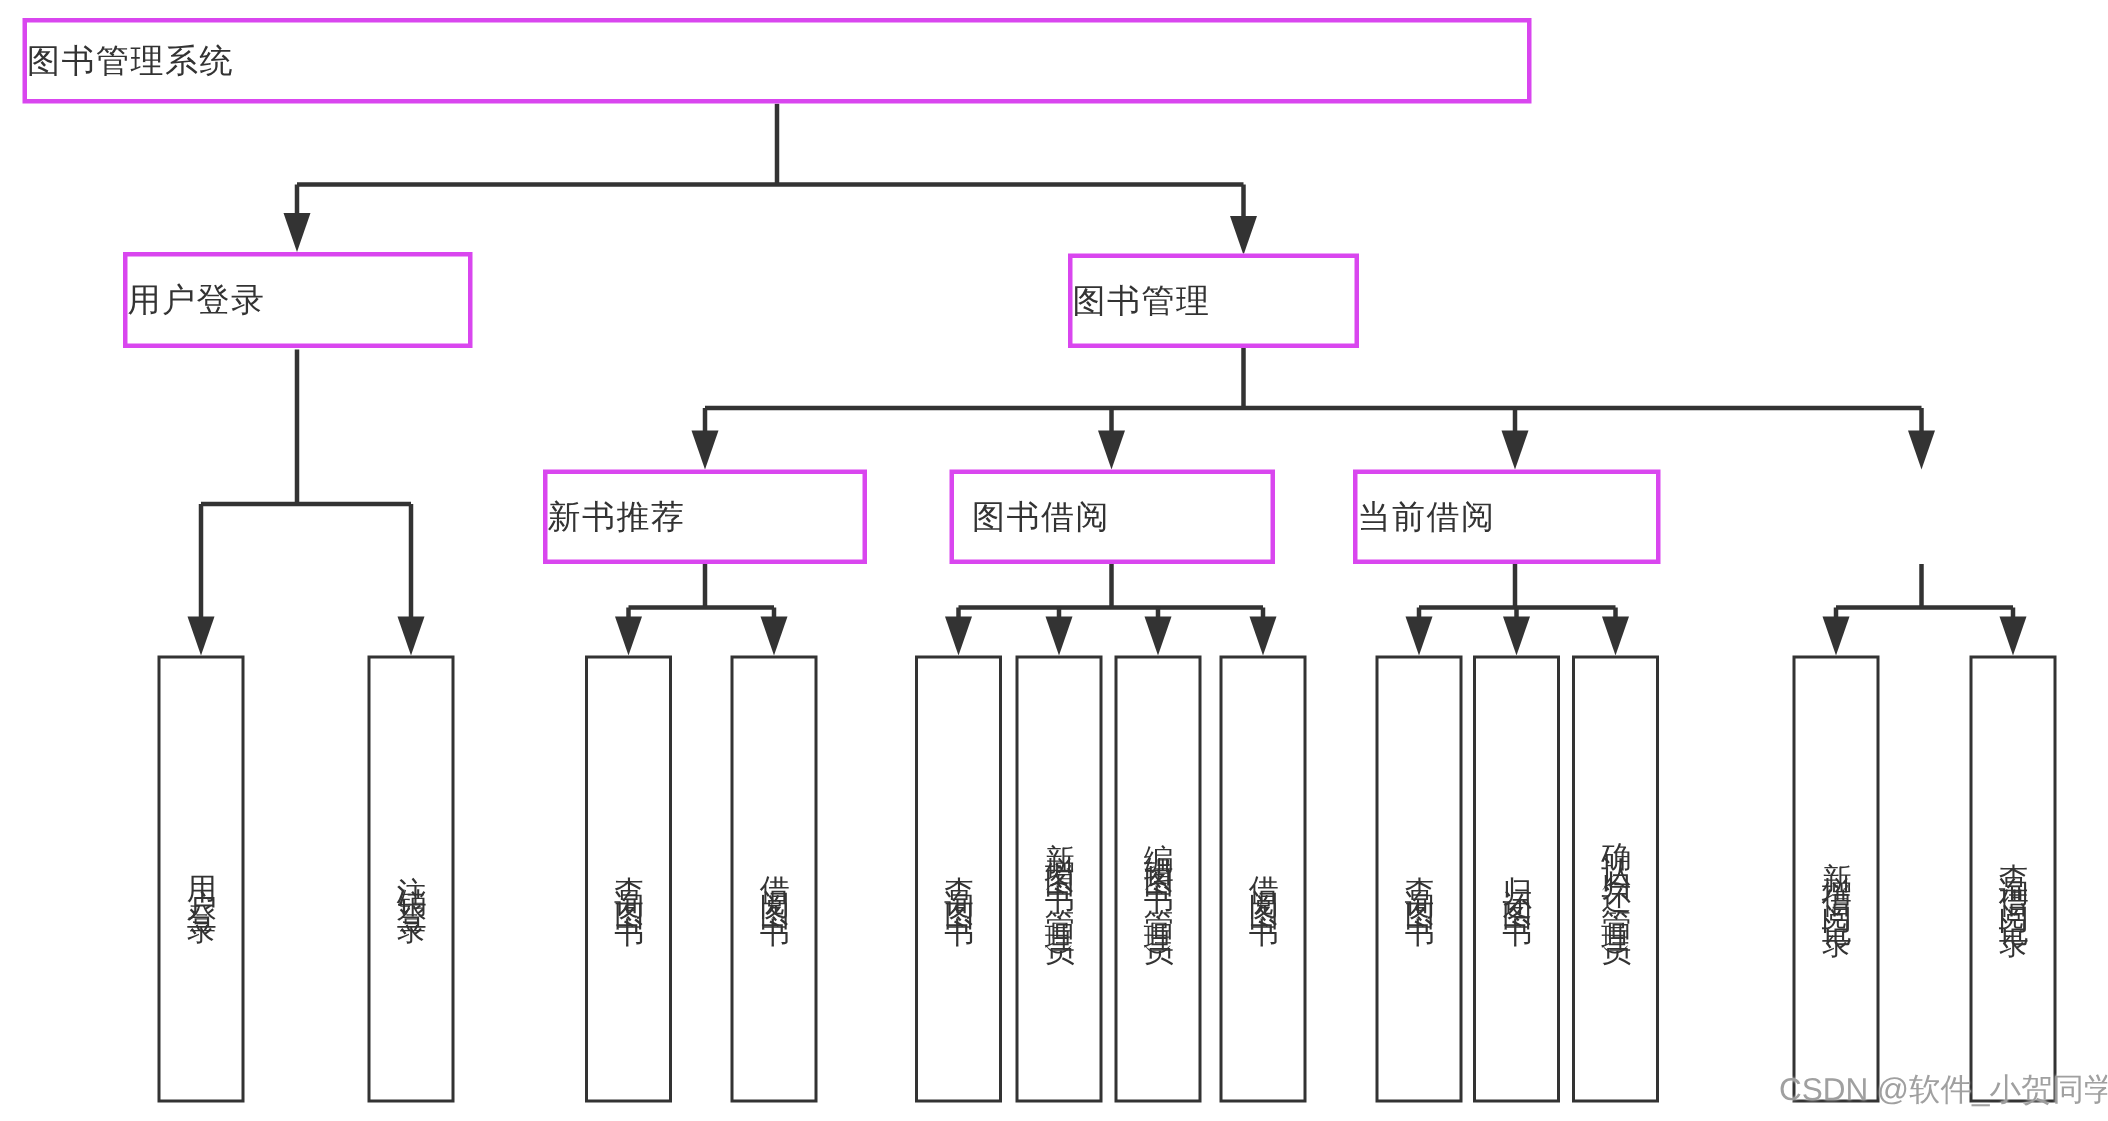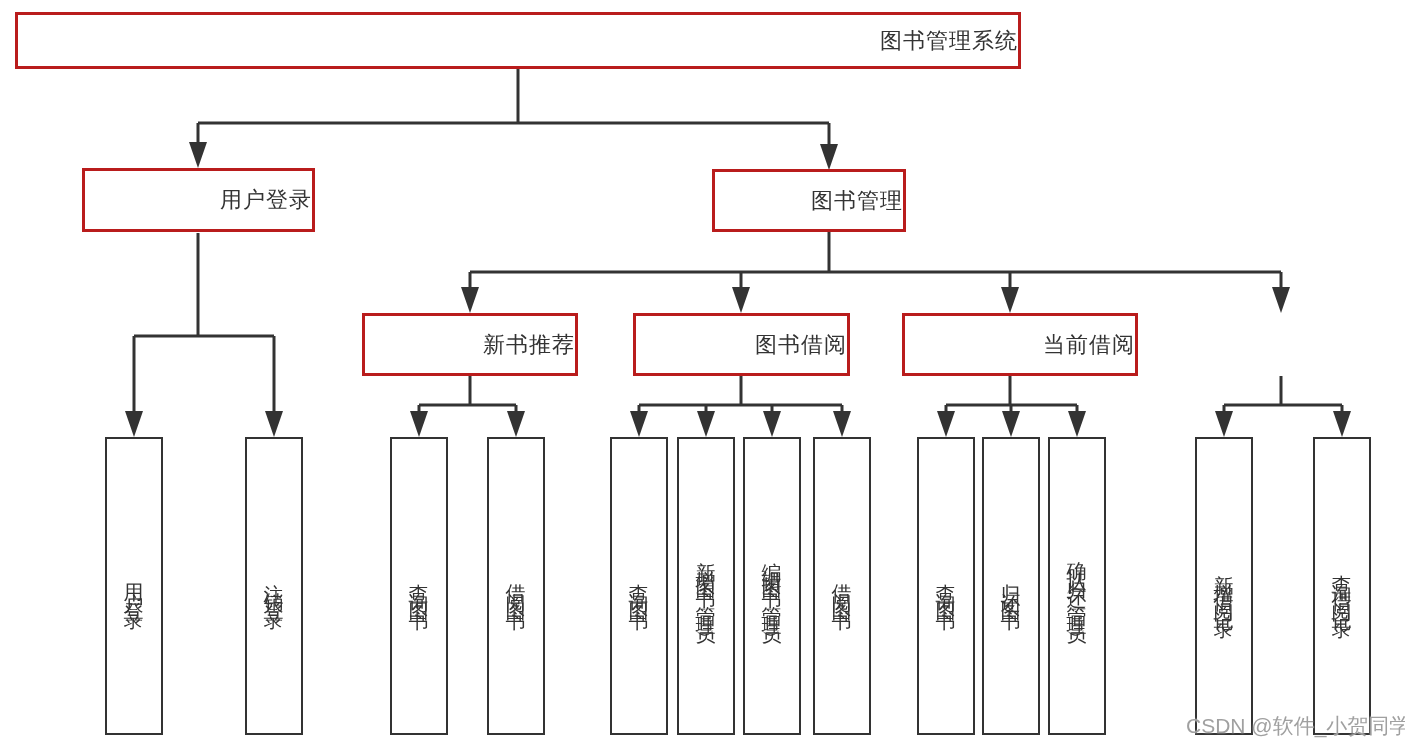--- a/index.html
+++ b/index.html
@@ -17,25 +17,25 @@
   }
   #connectors {
     position: absolute;
     left: 0; top: 0;
     width: 1405px;
     height: 747px;
   }
   .box {
     position: absolute;
     box-sizing: border-box;
-    border: 3px solid #b91c1c;
+    border: 3px solid #d946ef;
     background: #ffffff;
     display: flex;
     align-items: center;
-    justify-content: flex-end;
+    justify-content: flex-start;
     color: #333333;
   }
   .hlabel {
     font-size: 22px;
     letter-spacing: 1px;
     color: #333333;
     white-space: nowrap;
   }
   .vbox {
     position: absolute;
@@ -151,21 +151,21 @@
   <div class="box" style="left:712px; top:169px; width:194px; height:63px;">
     <span class="hlabel">图书管理</span>
   </div>
 
   <div class="box" style="left:362px; top:313px; width:216px; height:63px;">
     <span class="hlabel">新书推荐</span>
   </div>
   <div class="box" style="left:633px; top:313px; width:217px; height:63px;padding-left:12px;">
     <span class="hlabel">图书借阅</span>
   </div>
-  <div class="box" style="left:902px; top:313px; width:236px; height:63px;">
+  <div class="box" style="left:902px; top:313px; width:205px; height:63px;">
     <span class="hlabel">当前借阅</span>
   </div>
 
   <div class="vbox" style="left:105px;">
     <span class="vlabel">用户登录</span>
   </div>
   <div class="vbox" style="left:245px;">
     <span class="vlabel">注销登录</span>
   </div>
 

